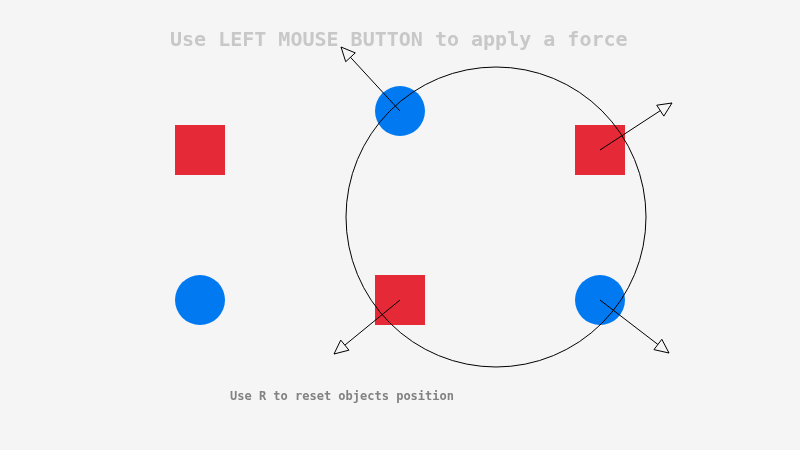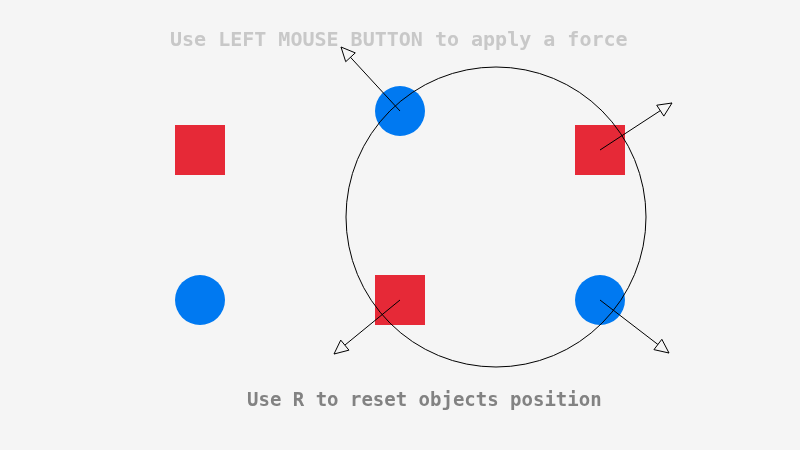--- a/index.html
+++ b/index.html
@@ -24,23 +24,23 @@
     white-space: pre;
     line-height: 1;
     font-weight: bold;
   }
   .hint.top {
     left: 170px;
     top: 29px;
     font-size: 20px;
   }
   .hint.bottom {
-    left: 247px;
+    left: 230px;
     top: 390px;
-    font-size: 19px;
+    font-size: 12px;
   }
 </style>
 </head>
 <body>
 
 <div class="stage" style="background: rgb(245, 245, 245);">
   <svg class="canvas-svg" width="800" height="450" viewBox="0 0 800 450">
       <rect x="175" y="125" width="50" height="50" fill="#E62937"></rect>
       <rect x="575" y="125" width="50" height="50" fill="#E62937"></rect>
       <rect x="375" y="275" width="50" height="50" fill="#E62937"></rect>

